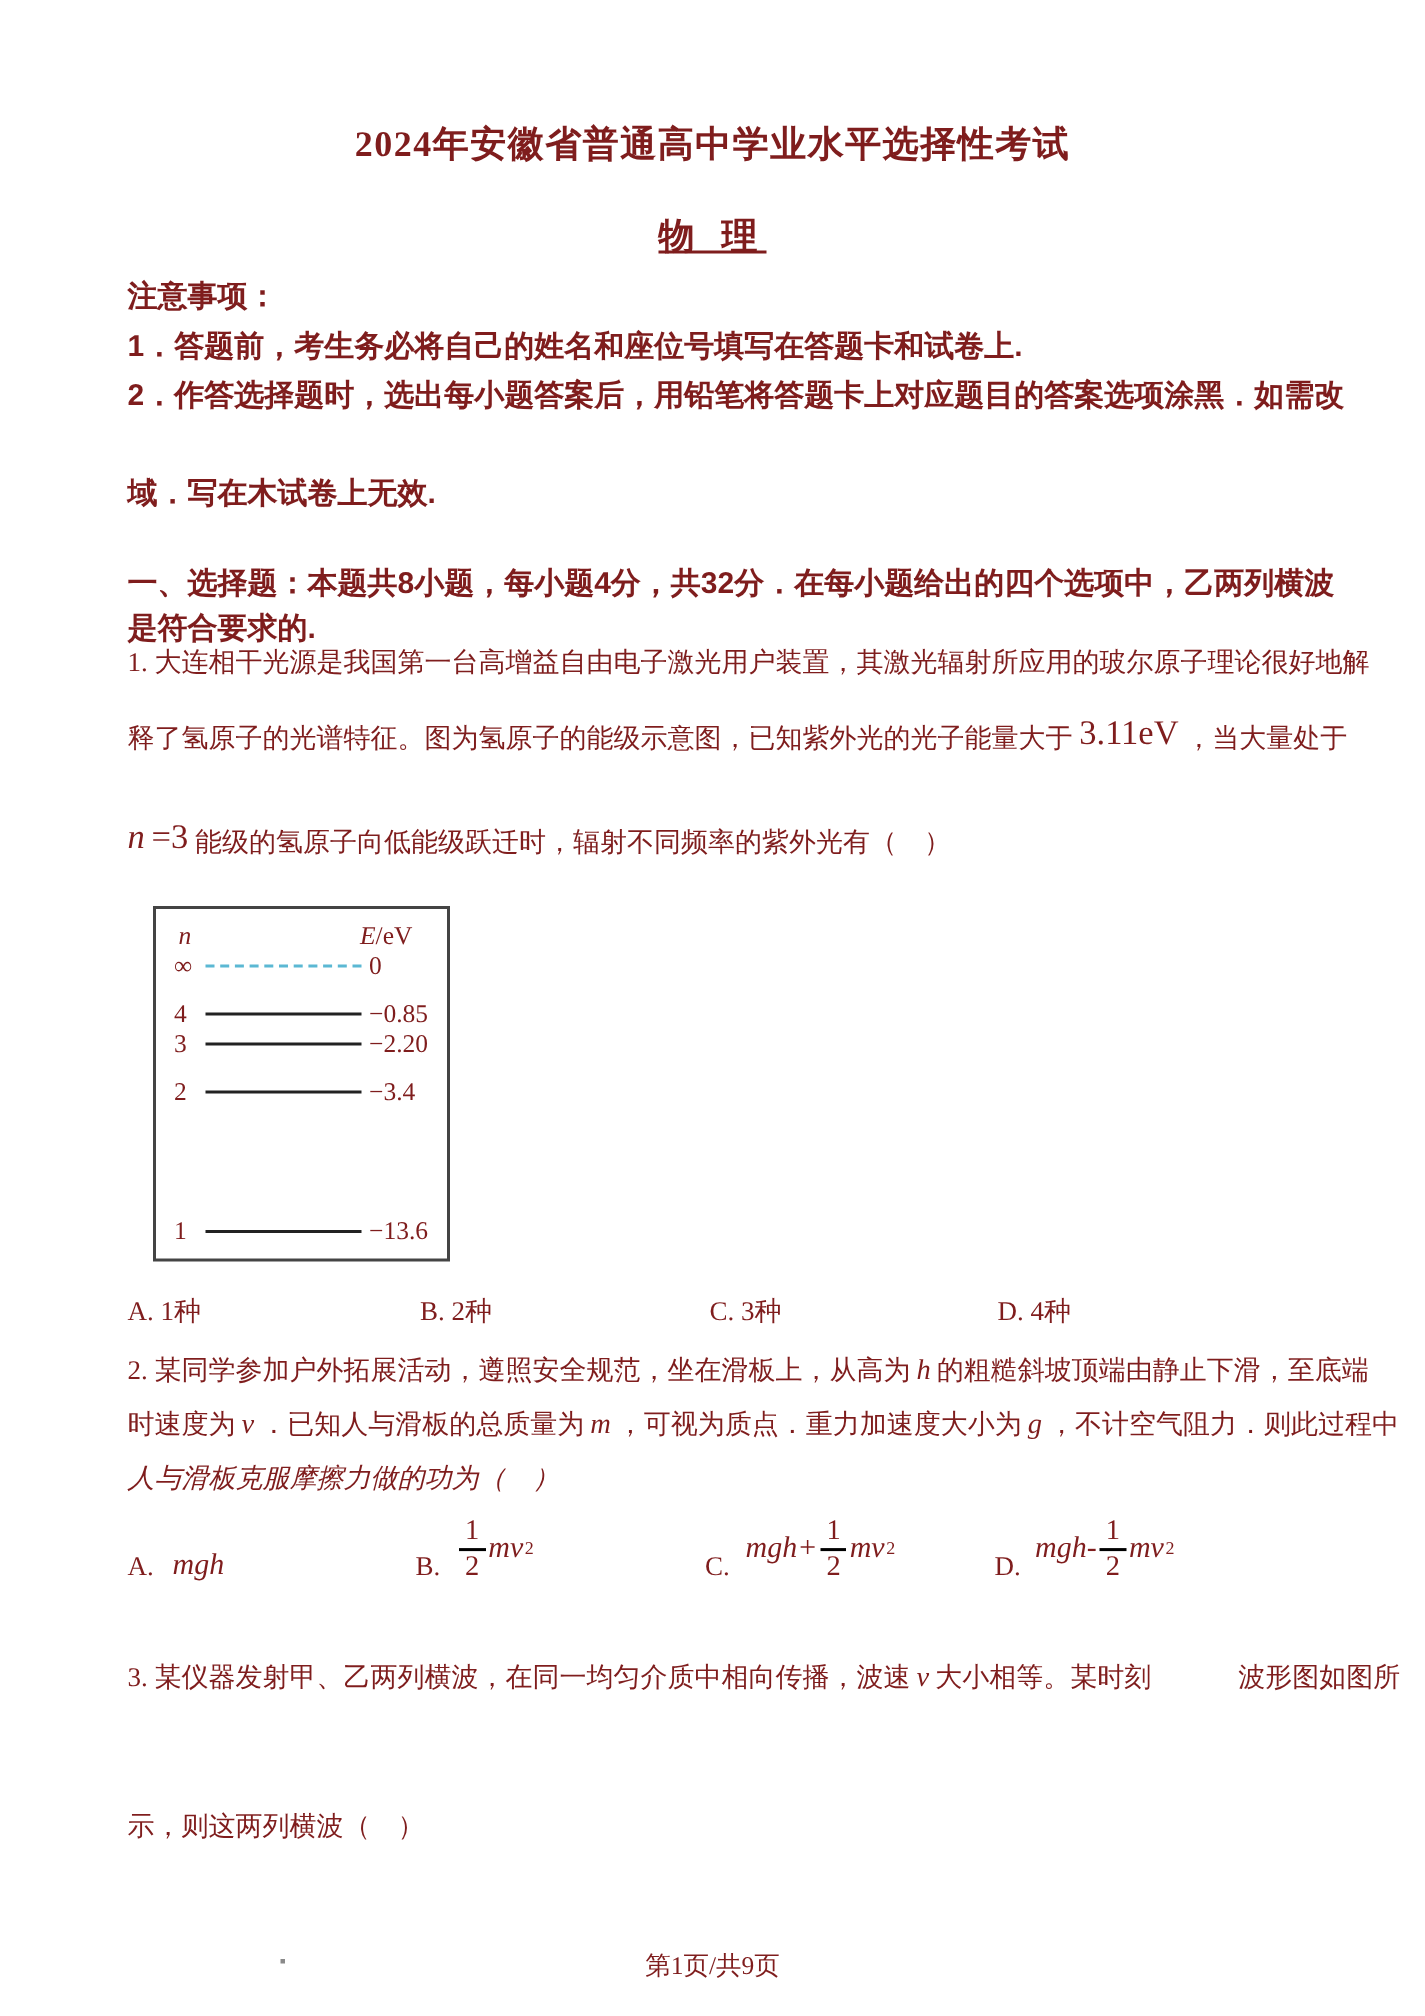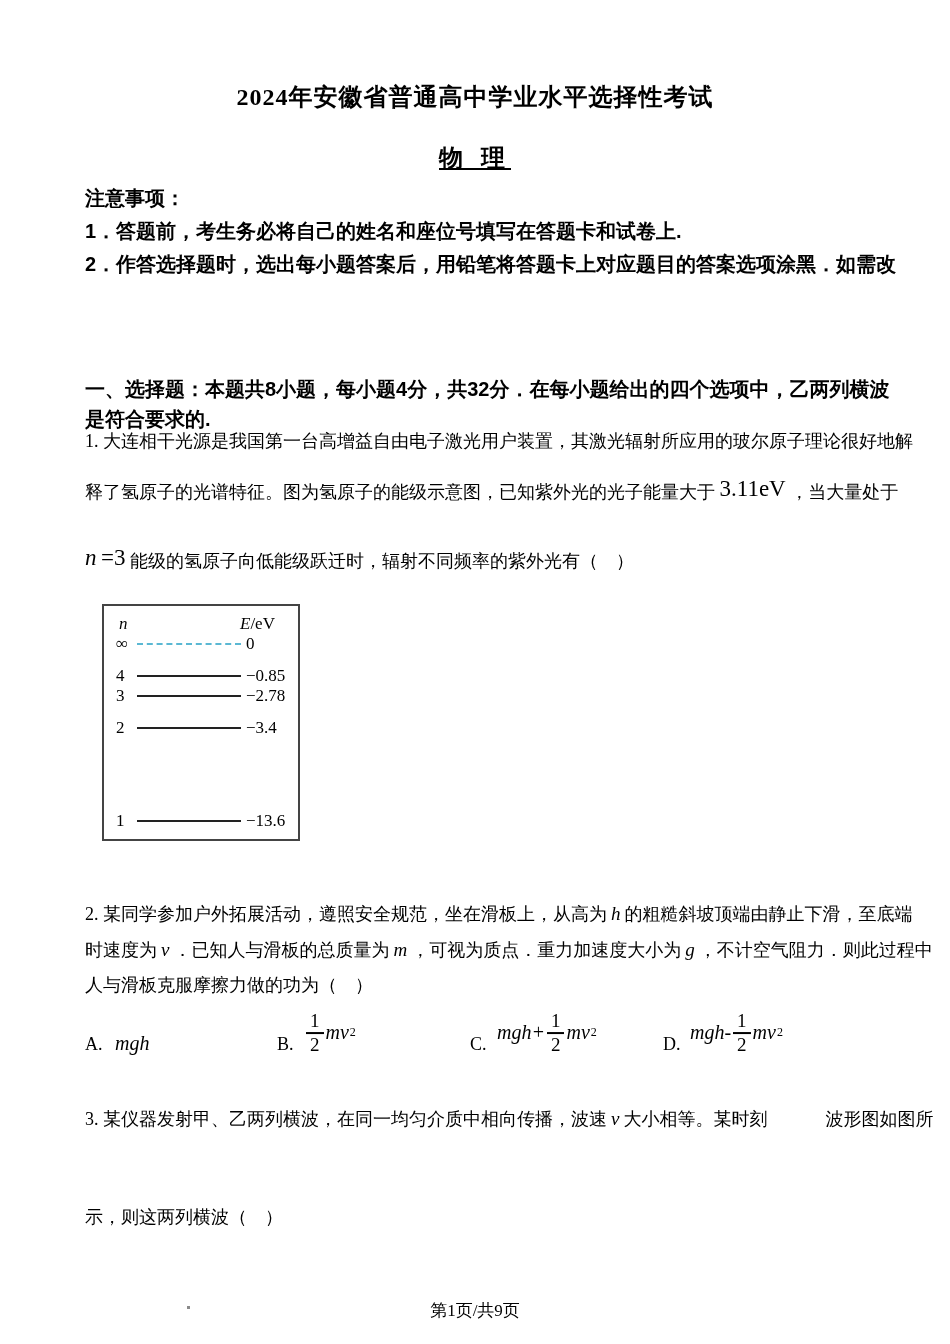--- a/index.html
+++ b/index.html
@@ -1,16 +1,16 @@
 <!DOCTYPE html>
 <html><head>
 <meta charset="utf-8">
 <style>
   html,body{margin:0;padding:0;background:#ffffff;}
-  .page{position:relative;width:950px;height:1344px;background:#ffffff;color:#000000;
+  .page{position:relative;width:950px;height:1344px;background:#ffffff;color:#7f1d1d;
         font-family:"Liberation Serif","DejaVu Serif",serif;overflow:hidden;}
   .line{position:absolute;white-space:nowrap;line-height:1.25;}
   .center{left:0;right:0;text-align:center;}
   .title{top:82px;font-size:24px;font-weight:700;letter-spacing:1px;}
   .subject{top:143px;font-size:24px;font-weight:700;letter-spacing:6px;text-decoration:underline;}
   .hbold{font-family:"Liberation Sans","DejaVu Sans",sans-serif;font-weight:700;font-size:20px;}
   .qtext{font-size:18px;}
   .mathlg{font-size:23px;position:relative;top:-2px;text-align:center;}
   .ivar{font-style:italic;}
   .mvar{font-style:italic;font-size:19px;margin:0 4px;}
@@ -44,20 +44,21 @@
 <body>
 
 <div class="page">
 
   <div class="line center title">2024年安徽省普通高中学业水平选择性考试</div>
   <div class="line center subject">物 理</div>
 
   <div class="line hbold" style="left:85px;top:186px;">注意事项：</div>
   <div class="line hbold" style="left:85px;top:219px;">1．答题前，考生务必将自己的姓名和座位号填写在答题卡和试卷上.</div>
   <div class="line hbold" style="left:85px;top:252px;text-align:right;">2．作答选择题时，选出每小题答案后，用铅笔将答题卡上对应题目的答案选项涂黑．如需改</div>
+  <div class="line hbold" style="left:85px;top:317px;">域．写在木试卷上无效.</div>
 
   <div class="line hbold" style="left:85px;top:377px;">一、选择题：本题共8小题，每小题4分，共32分．在每小题给出的四个选项中，乙两列横波</div>
   <div class="line hbold" style="left:85px;top:407px;">是符合要求的.</div>
 
   <div class="line qtext" style="left:85px;top:430px;">1. 大连相干光源是我国第一台高增益自由电子激光用户装置，其激光辐射所应用的玻尔原子理论很好地解</div>
   <div class="line qtext" style="left:85px;top:477px;">
     <span>释了氢原子的光谱特征。图为氢原子的能级示意图，已知紫外光的光子能量大于</span>
     <span class="mathlg">3.11eV</span>
     <span>，当大量处于</span>
   </div>
@@ -78,42 +79,48 @@
       <span class="el-val">0</span>
     </div>
     <div class="el-row" style="top:59px;">
       <span class="el-n">4</span>
       <span class="el-line"></span>
       <span class="el-val">−0.85</span>
     </div>
     <div class="el-row" style="top:79px;">
       <span class="el-n">3</span>
       <span class="el-line"></span>
-      <span class="el-val">−2.78</span>
+      <span class="el-val">−2.20</span>
     </div>
     <div class="el-row" style="top:111px;">
       <span class="el-n">2</span>
       <span class="el-line"></span>
       <span class="el-val">−3.4</span>
     </div>
     <div class="el-row" style="top:204px;">
       <span class="el-n">1</span>
       <span class="el-line"></span>
       <span class="el-val">−13.6</span>
     </div>
   </div>
 
+  <div class="optrow" style="top:862px;height:24px;">
+    <span class="opt1" style="left:0;">A. 1种</span>
+    <span class="opt1" style="left:195px;">B. 2种</span>
+    <span class="opt1" style="left:388px;">C. 3种</span>
+    <span class="opt1" style="left:580px;">D. 4种</span>
+  </div>
 
   <div class="line qtext" style="left:85px;top:902px;">
     <span>2. 某同学参加户外拓展活动，遵照安全规范，坐在滑板上，从高为</span><span class="mvar">h</span><span>的粗糙斜坡顶端由静止下滑，至底端</span>
   </div>
   <div class="line qtext" style="left:85px;top:938px;">
     <span>时速度为</span><span class="mvar">v</span><span>．已知人与滑板的总质量为</span><span class="mvar">m</span><span>，可视为质点．重力加速度大小为</span><span class="mvar">g</span><span>，不计空气阻力．则此过程中</span>
   </div>
-  <div class="line qtext" style="left:85px;top:974px;">人与滑板克服摩擦力做的功为（　）</div>
+  <div class="line qtext" style="left:85px;top:974px;font-style:italic;">人与滑板克服摩擦力做的功为（　）</div>
 
   <div class="optrow" style="top:1003px;height:60px;">
     <div class="q2opt" style="left:0;">
       <span class="optlabel">A.</span>
       <span class="mA">mgh</span>
     </div>
     <div class="q2opt" style="left:192px;">
       <span class="optlabel">B.</span>
       <span class="mrow">
         <span></span>

